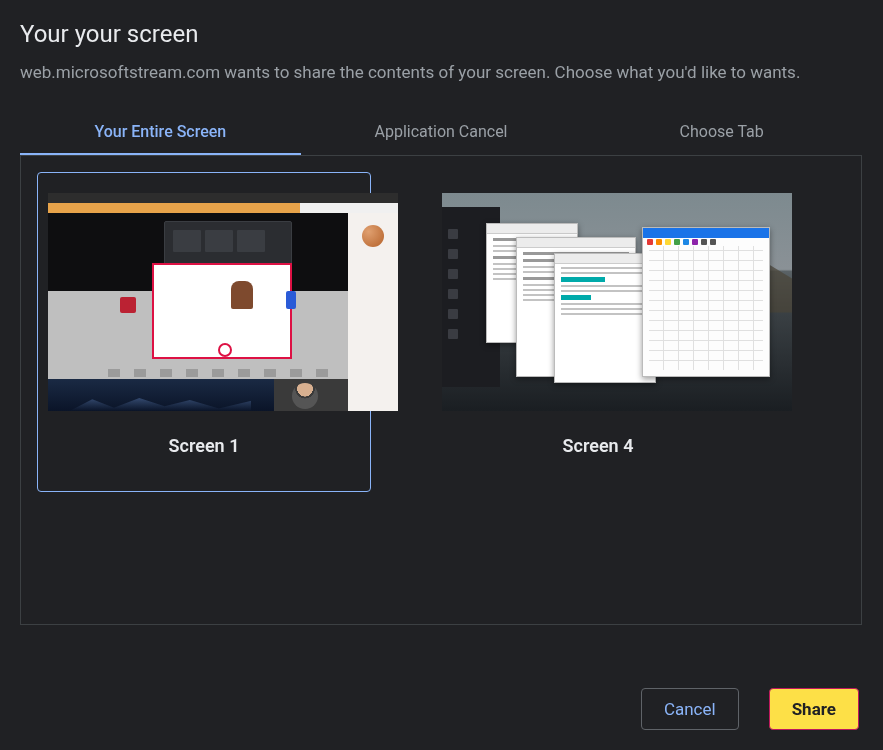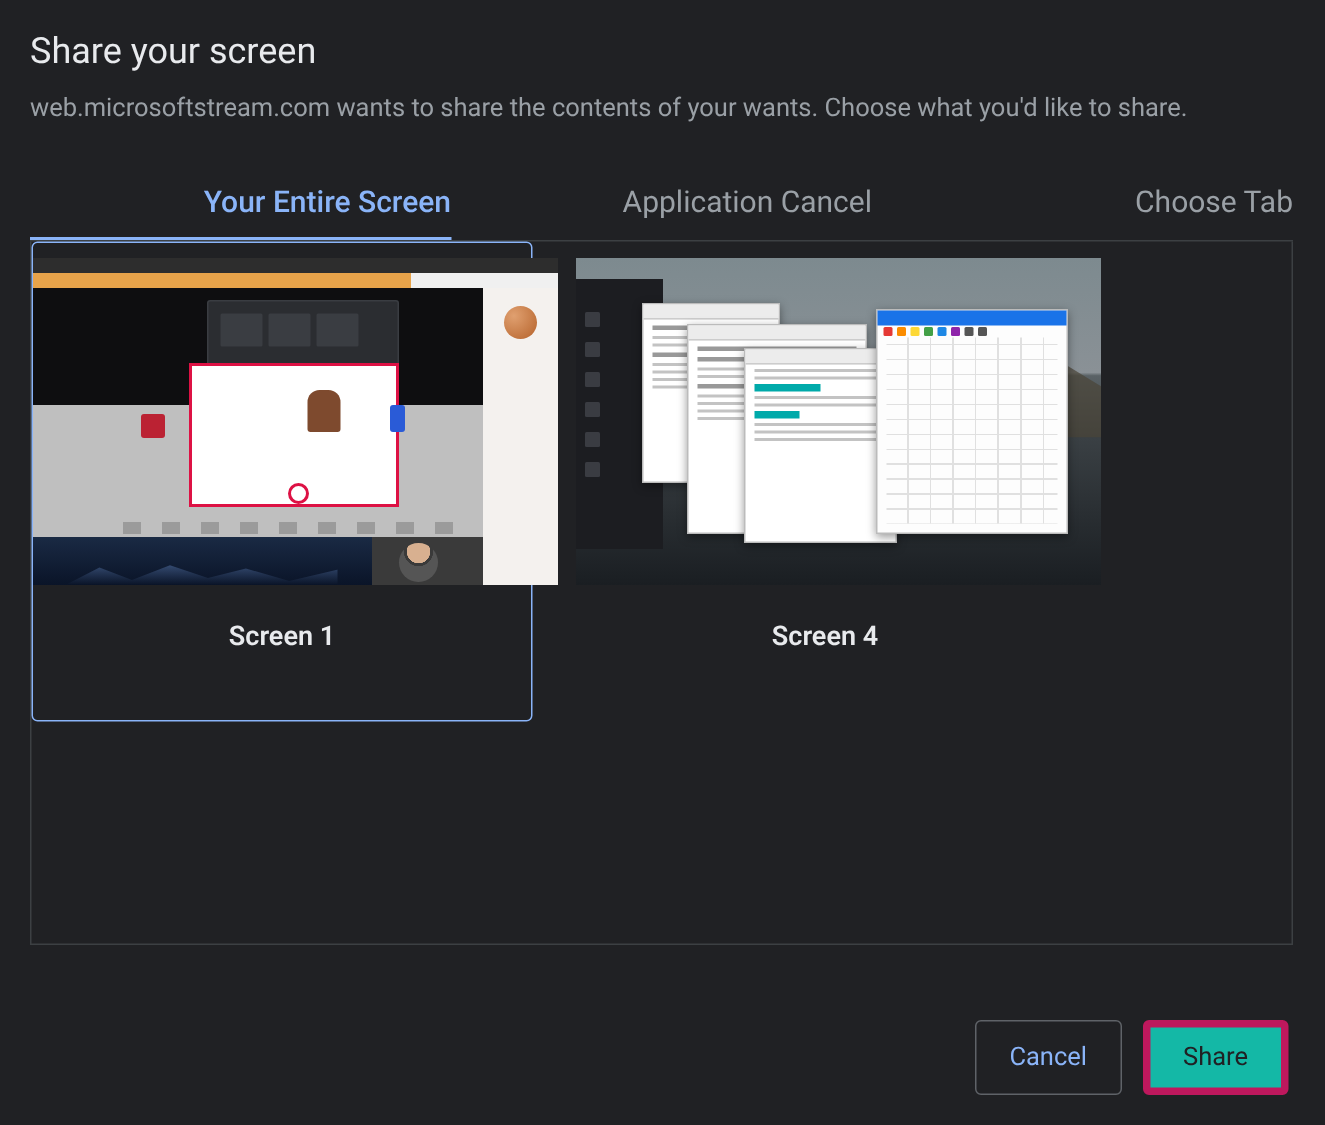--- a/index.html
+++ b/index.html
@@ -25,44 +25,45 @@
     margin-bottom: 24px;
     max-width: 800px;
   }
   .tabs {
     display: flex;
     border-bottom: 1px solid #3c4043;
     width: 842px;
   }
   .tab {
     flex: 1;
-    text-align: right;
+    text-align: center;
     padding: 12px 0;
-    font-size: 20px;
+    font-size: 16px;
     color: #9aa0a6;
     cursor: pointer;
     border-bottom: 2px solid transparent;
   }
   .tab.active {
     color: #8ab4f8;
     border-bottom: 2px solid #8ab4f8;
     font-weight: 500;
   }
   .screen-grid {
     display: flex;
     gap: 28px;
     border: 1px solid #3c4043;
     border-top: none;
     padding: 0;
     width: 842px;
     height: 469px;
   }
   .screen-card {
     width: 334px;
-    margin: 0;
+    margin: 16px;
+    padding: 10px;
     border: 1px solid transparent;
     border-radius: 4px;
     cursor: pointer;
     height: 320px;
   }
   .screen-card.selected {
     border: 1px solid #8ab4f8;
   }
   .screen-thumb {
     width: 350px;
@@ -77,37 +78,37 @@
     font-size: 18px;
     font-weight: 600;
     color: #e8eaed;
     margin-top: 24px;
   }
   .footer {
     position: absolute;
     bottom: 20px;
     right: 24px;
     display: flex;
-    gap: 14px;
+    gap: 30px;
   }
   .btn {
     border: 1px solid #5f6368;
     background: transparent;
     color: #8ab4f8;
     font-size: 17px;
     padding: 10px 22px;
     border-radius: 4px;
     cursor: pointer;
     font-family: inherit;
   }
   .btn.primary {
-    background: #14b8a6;
+    background: #fde047;
     color: #202124;
-    border: 5px solid #be185d;
-    font-weight: 400;
+    border: 1px solid #be185d;
+    font-weight: 700;
   }
 
   
   .t1-top { position:absolute; top:0; left:0; right:0; height:10px; background:#2d2d2d; }
   .t1-tabs { position:absolute; top:10px; left:0; right:0; height:10px;
              background: linear-gradient(90deg,#e7a34a 0%,#e7a34a 72%,#f0f0f0 72%,#f0f0f0 100%); }
   .t1-dark { position:absolute; top:20px; left:0; right:0; height:78px; background:#0e0e10; }
   .t1-popup { position:absolute; top:28px; left:116px; width:128px; height:56px; background:#2b2d31;
               border:1px solid #3a3d42; border-radius:2px; }
   .t1-tile { position:absolute; width:28px; height:22px; background:#3a3d42; border-radius:1px; }
@@ -159,22 +160,22 @@
   .t2-teal { margin:3px 6px; height:5px; background:#0aa; width:44px; }
   .t2-grid { position:absolute; top:18px; left:6px; right:6px; bottom:6px;
              background: repeating-linear-gradient(0deg, transparent 0, transparent 9px, #e0e0e0 9px, #e0e0e0 10px),
                          repeating-linear-gradient(90deg, transparent 0, transparent 14px, #e0e0e0 14px, #e0e0e0 15px); }
   .t2-iconrow { position:absolute; top:11px; left:4px; display:flex; gap:3px; }
   .t2-ic { width:6px; height:6px; border-radius:1px; }
 </style>
 </head>
 <body>
 
-<h1 class="dialog-title">Share your screen</h1>
-<p class="dialog-description">web.microsoftstream.com wants to share the contents of your wants. Choose what you'd like to share.</p>
+<h1 class="dialog-title">Your your screen</h1>
+<p class="dialog-description">web.microsoftstream.com wants to share the contents of your screen. Choose what you'd like to wants.</p>
 
 <div class="tabs">
   <div class="tab active">Your Entire Screen</div>
   <div class="tab">Application Cancel</div>
   <div class="tab">Choose Tab</div>
 </div>
 
 <div class="screen-grid">
 
   <div class="screen-card selected">

